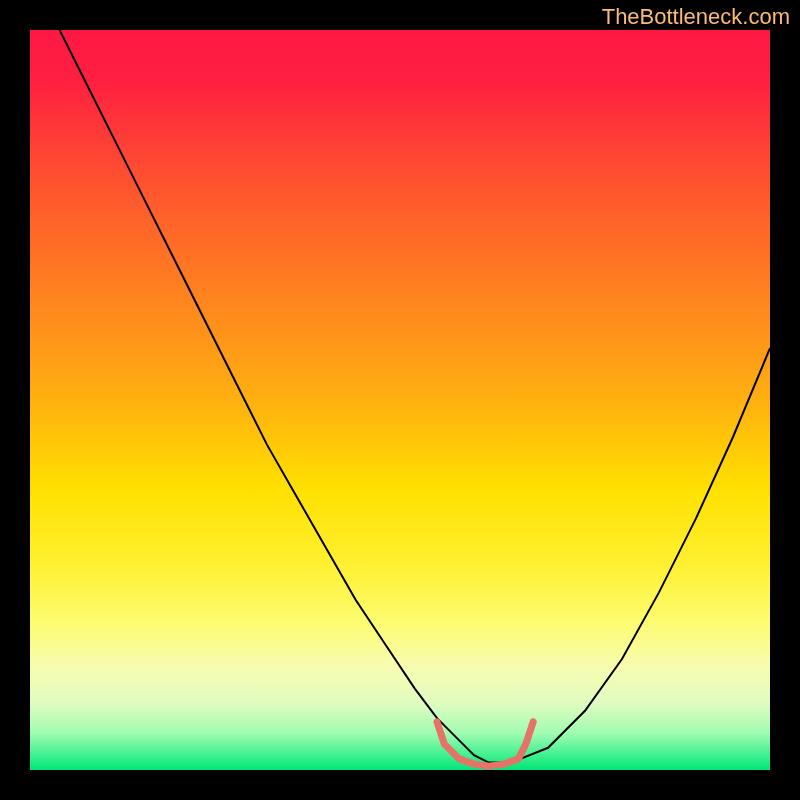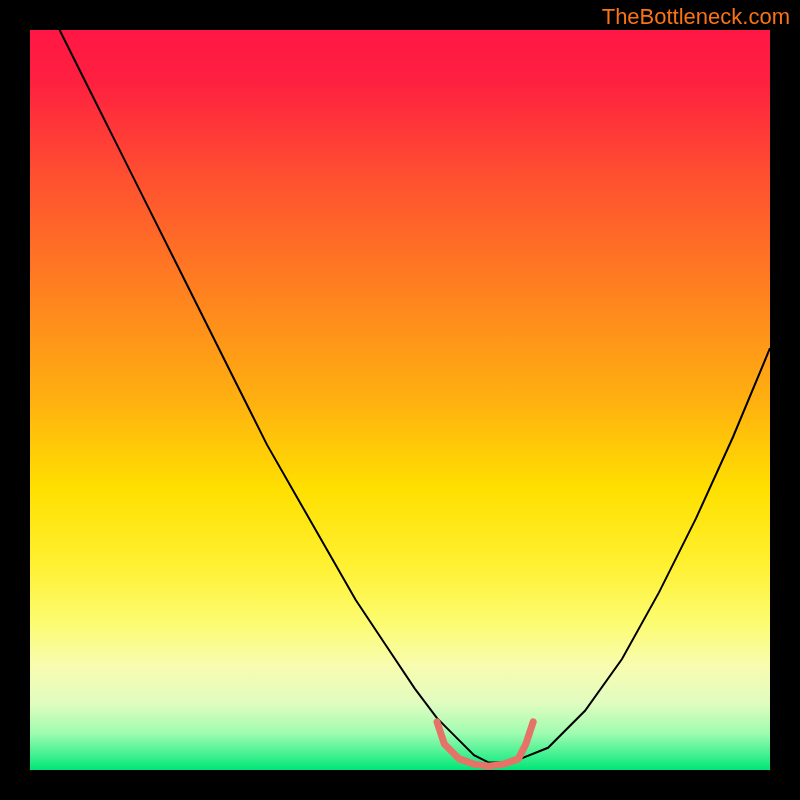--- a/index.html
+++ b/index.html
@@ -13,21 +13,21 @@
   }
   .chart-container {
     position: relative;
     width: 800px;
     height: 800px;
   }
   .watermark {
     position: absolute;
     top: 4px;
     right: 10px;
-    color: #f97316;
+    color: #fdba74;
     font-size: 22px;
     font-family: Arial, sans-serif;
     z-index: 10;
   }
   svg {
     display: block;
   }
 </style>
 </head>
 <body>

